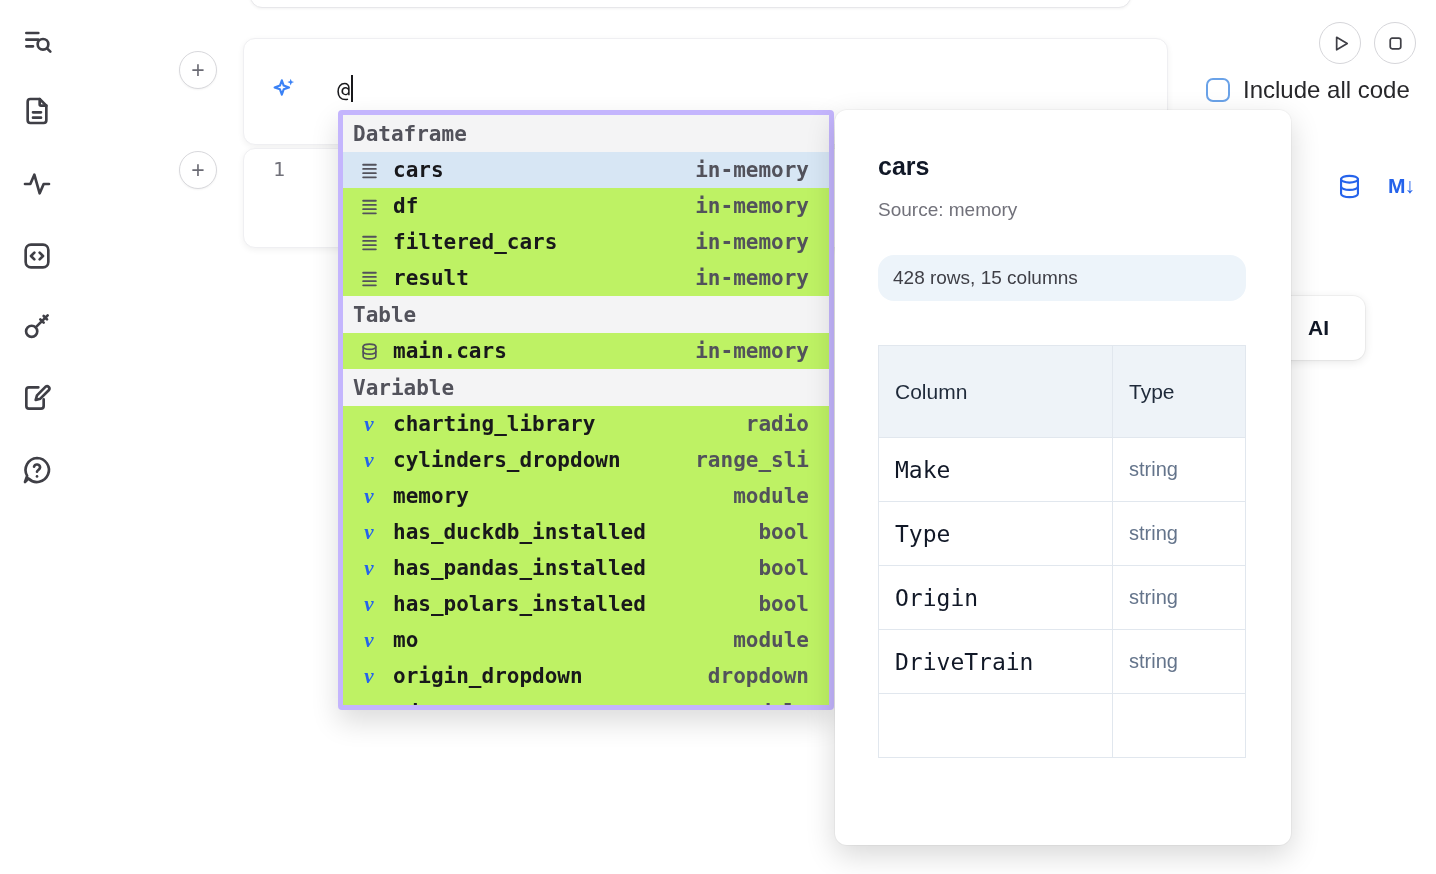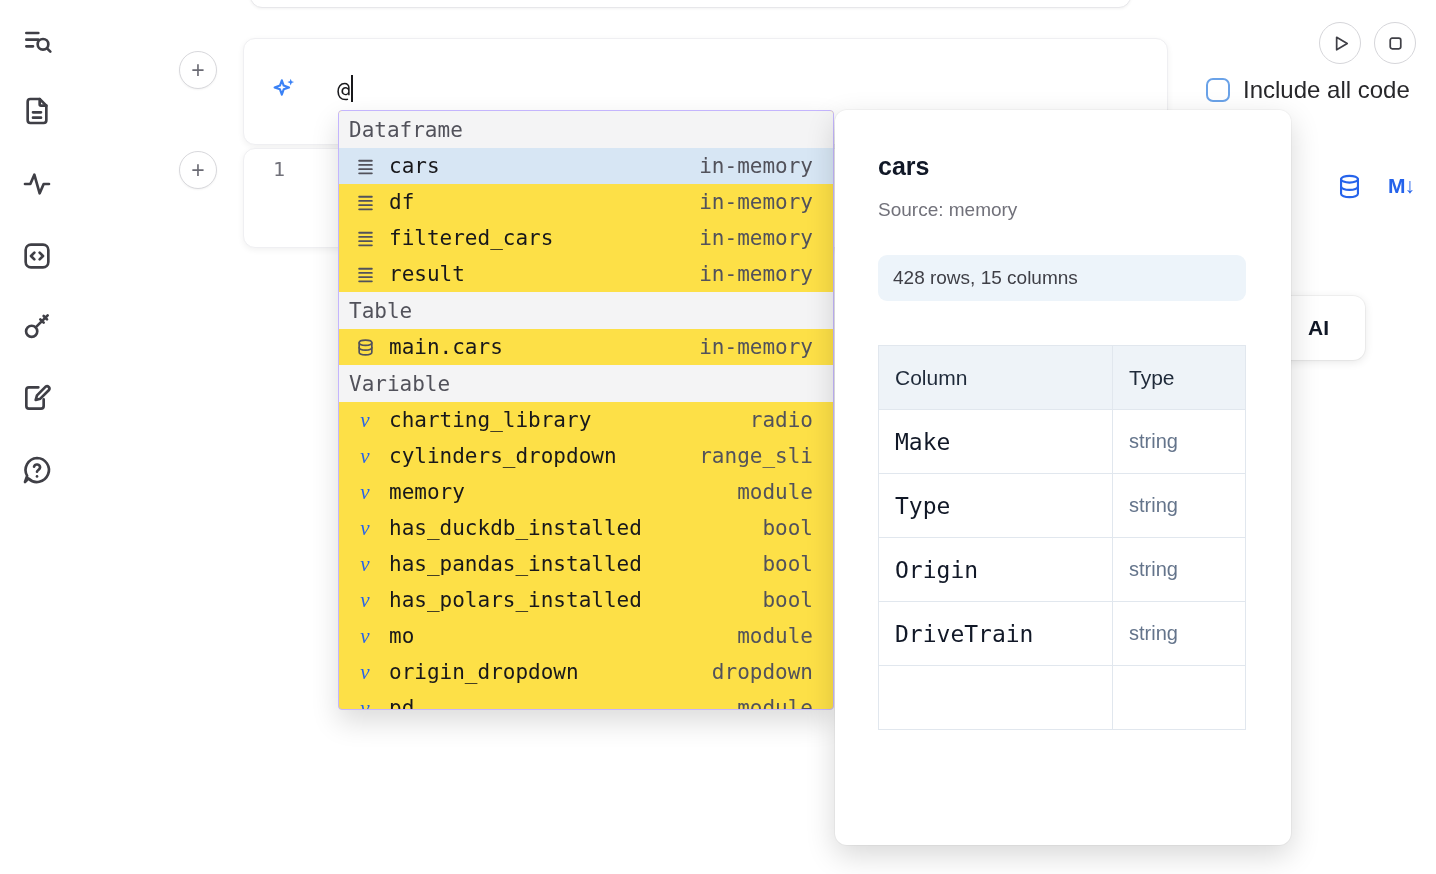--- a/index.html
+++ b/index.html
@@ -50,47 +50,47 @@
               background:#fff; cursor:pointer; }
   .include-label { margin-left:13px; font-size:24px; color:#27272a; white-space:nowrap; }
 
   
   .db-action { position:absolute; left:1336px; top:173px; width:27px; height:27px; color:#2563eb; cursor:pointer; }
   .md-action { position:absolute; left:1388px; top:174px; color:#2563eb; font-weight:800;
                font-size:21px; font-family:"Liberation Sans",sans-serif; cursor:pointer; letter-spacing:-1px; }
 
   
   .dropdown { position:absolute; left:338px; top:110px; width:496px; height:600px;
-              background:#fde047; border:1px solid #c4b5fd; border-radius:4px;
+              background:#bef264; border:5px solid #c4b5fd; border-radius:4px;
               box-shadow:0 12px 28px rgba(0,0,0,.14); overflow:hidden; z-index:20;
-              font-family:"DejaVu Sans Mono",monospace; font-size:21px; }
+              font-family:"DejaVu Sans Mono",monospace; font-size:21px;font-weight:bold; }
   .dd-header { height:37px; background:#f4f4f5; color:#52525b; display:flex; align-items:center;
                padding-left:10px; font-size:21px; }
   .dd-item { height:36px; display:flex; align-items:center; padding-left:12px; cursor:pointer; }
   .dd-item.selected { background:#d7e6f4; }
   .dd-icon { width:28px; display:flex; align-items:center; justify-content:center; color:#52525b; flex:none; }
   .dd-icon svg { width:19px; height:19px; }
   .var-glyph { font-family:"Liberation Serif",serif; font-style:italic; color:#2563eb; font-size:21px; }
   .dd-label { margin-left:10px; color:#18181b; white-space:pre; }
   .dd-detail { margin-left:auto; padding-right:20px; color:#52525b; white-space:pre; }
 
   
   .popup { position:absolute; left:835px; top:110px; width:456px; height:735px;
            background:#fff; border-radius:12px; z-index:30;
            box-shadow:0 10px 30px rgba(0,0,0,.16), 0 0 0 1px rgba(0,0,0,.03);
            padding:42px 44px 0 43px; }
   .preview-title { font-size:25px; font-weight:bold; color:#111827; margin-bottom:18px; }
   .preview-source { font-size:19px; color:#71717a; margin-bottom:34px; }
-  .preview-shape { width:368px; height:46px; background:#edf4fa; border-radius:9px;
+  .preview-shape { width:368px; height:46px; background:#edf4fa; border-radius:16px;
                    font-size:19px; color:#3f3f46; line-height:46px; padding-left:15px;
                    margin-bottom:44px; }
   .table-wrap { width:368px; height:463px; overflow:hidden; }
   .preview-table { border-collapse:collapse; width:368px; background:#fff; }
   .preview-table th, .preview-table td { border:1px solid #e1e7ee; text-align:left; padding-left:16px; }
-  .preview-table th { background:#eef3f8; height:64px; font-size:21px; font-weight:500; color:#1f2a3a; }
+  .preview-table th { background:#eef3f8; height:92px; font-size:21px; font-weight:500; color:#1f2a3a; }
   .preview-table td { height:64px; }
   .preview-table td.col-name { font-family:"DejaVu Sans Mono",monospace; font-size:23px; color:#111827; width:234px; }
   .preview-table td.col-type { font-size:20px; color:#64748b; }
 
   
   .ai-btn { position:absolute; left:1150px; top:296px; width:215px; height:64px;
             background:#fff; border:none; border-radius:12px; z-index:10; cursor:pointer;
             box-shadow:0 2px 10px rgba(0,0,0,.10), 0 0 0 1px rgba(0,0,0,.04);
             text-align:right; padding-right:36px; font-size:21px; font-weight:bold; color:#111827;
             font-family:"Liberation Sans",sans-serif; }

